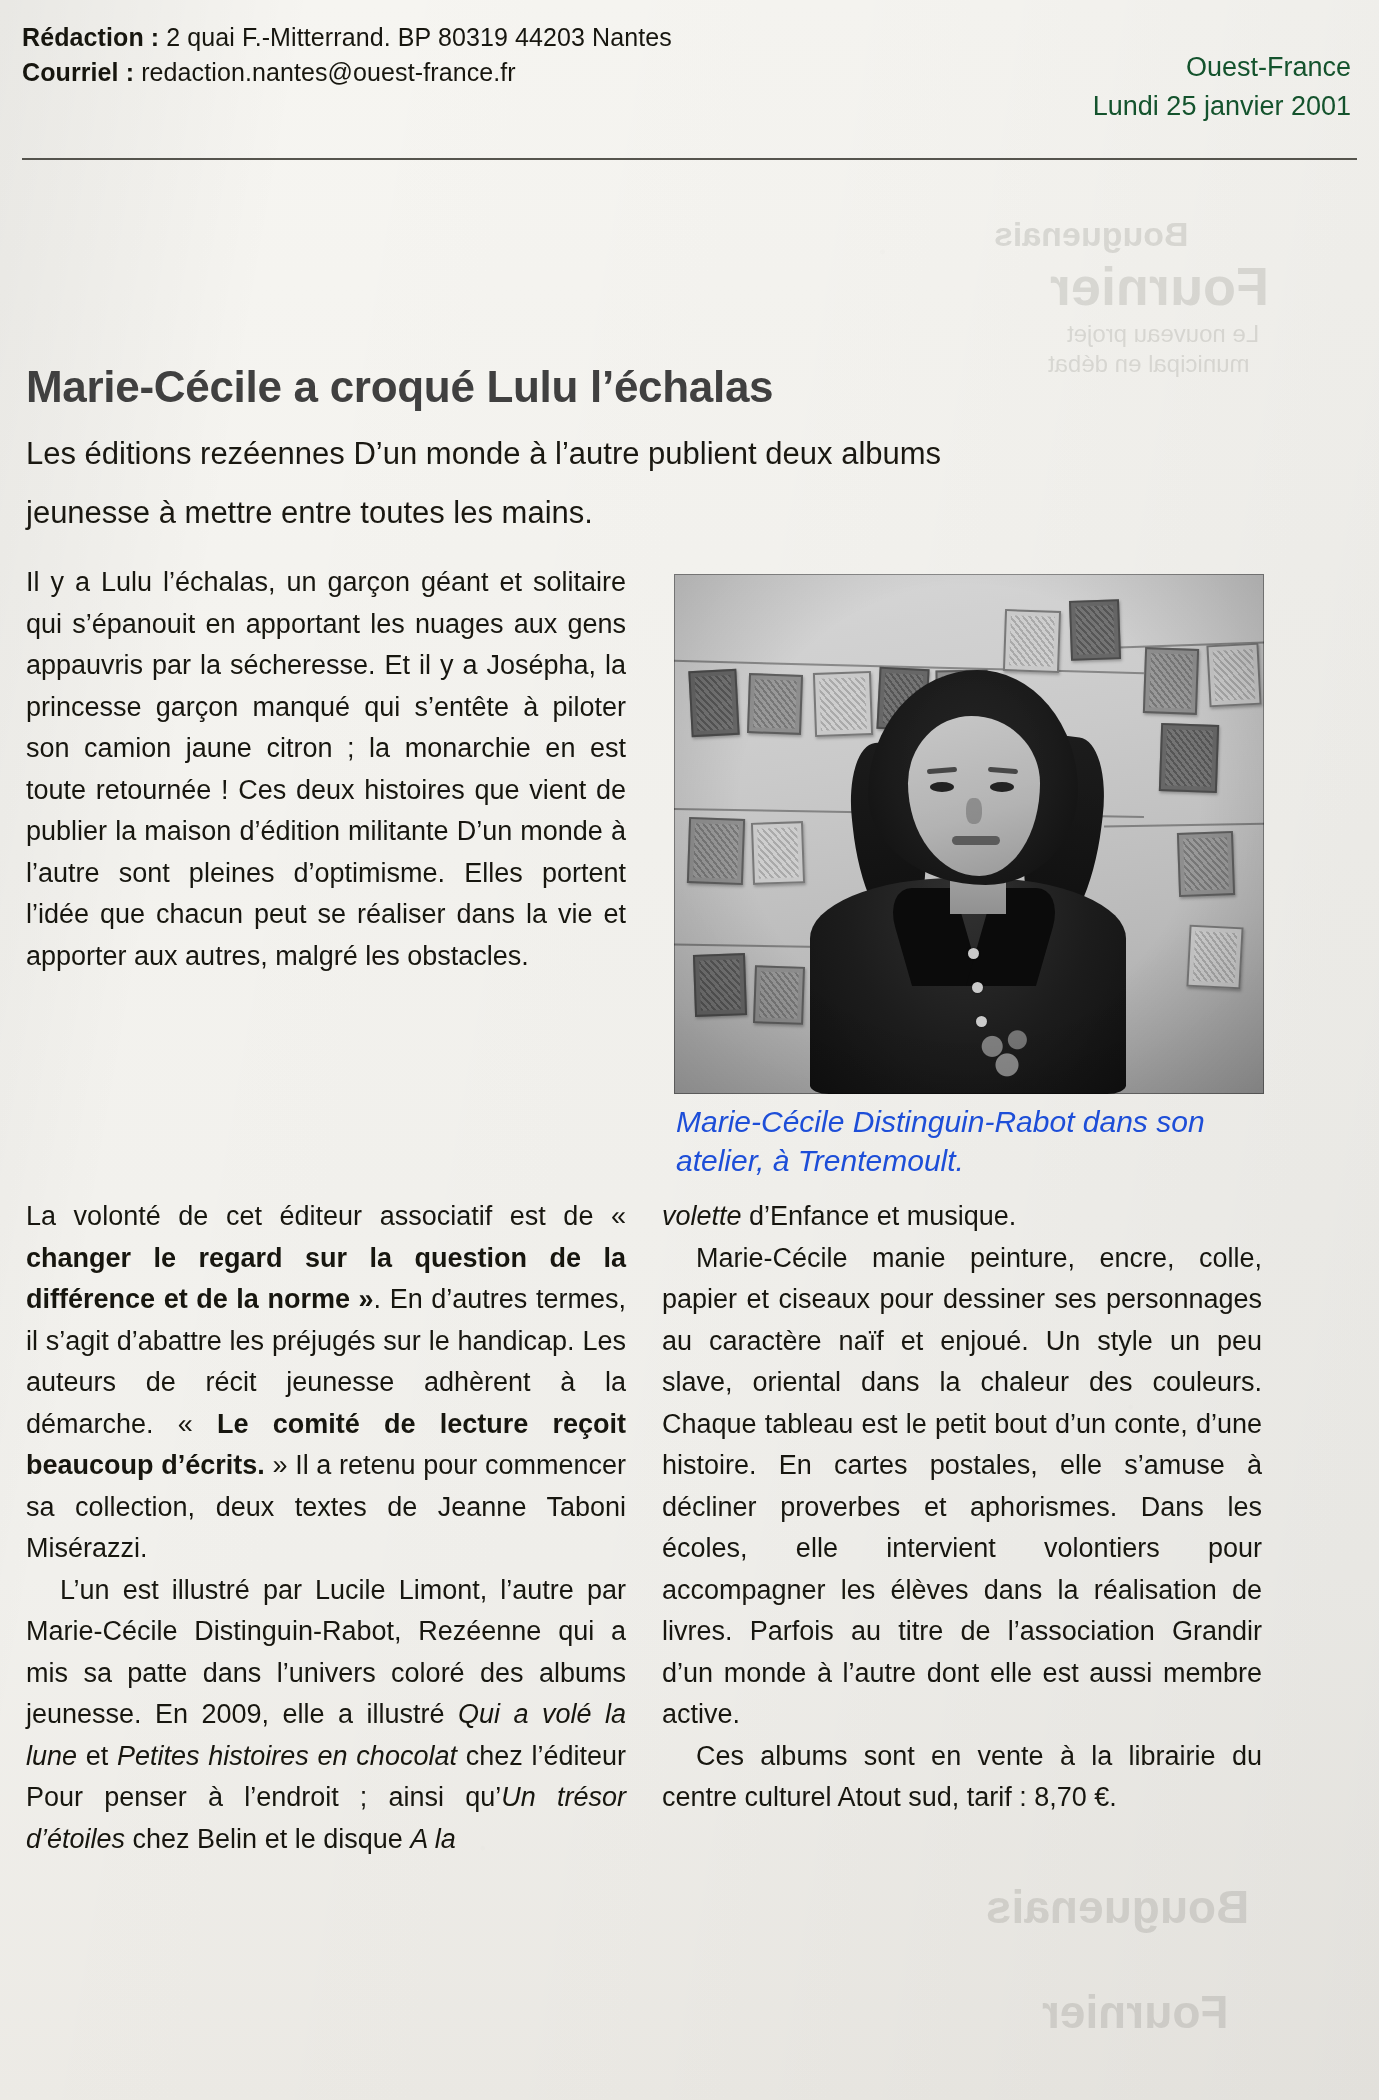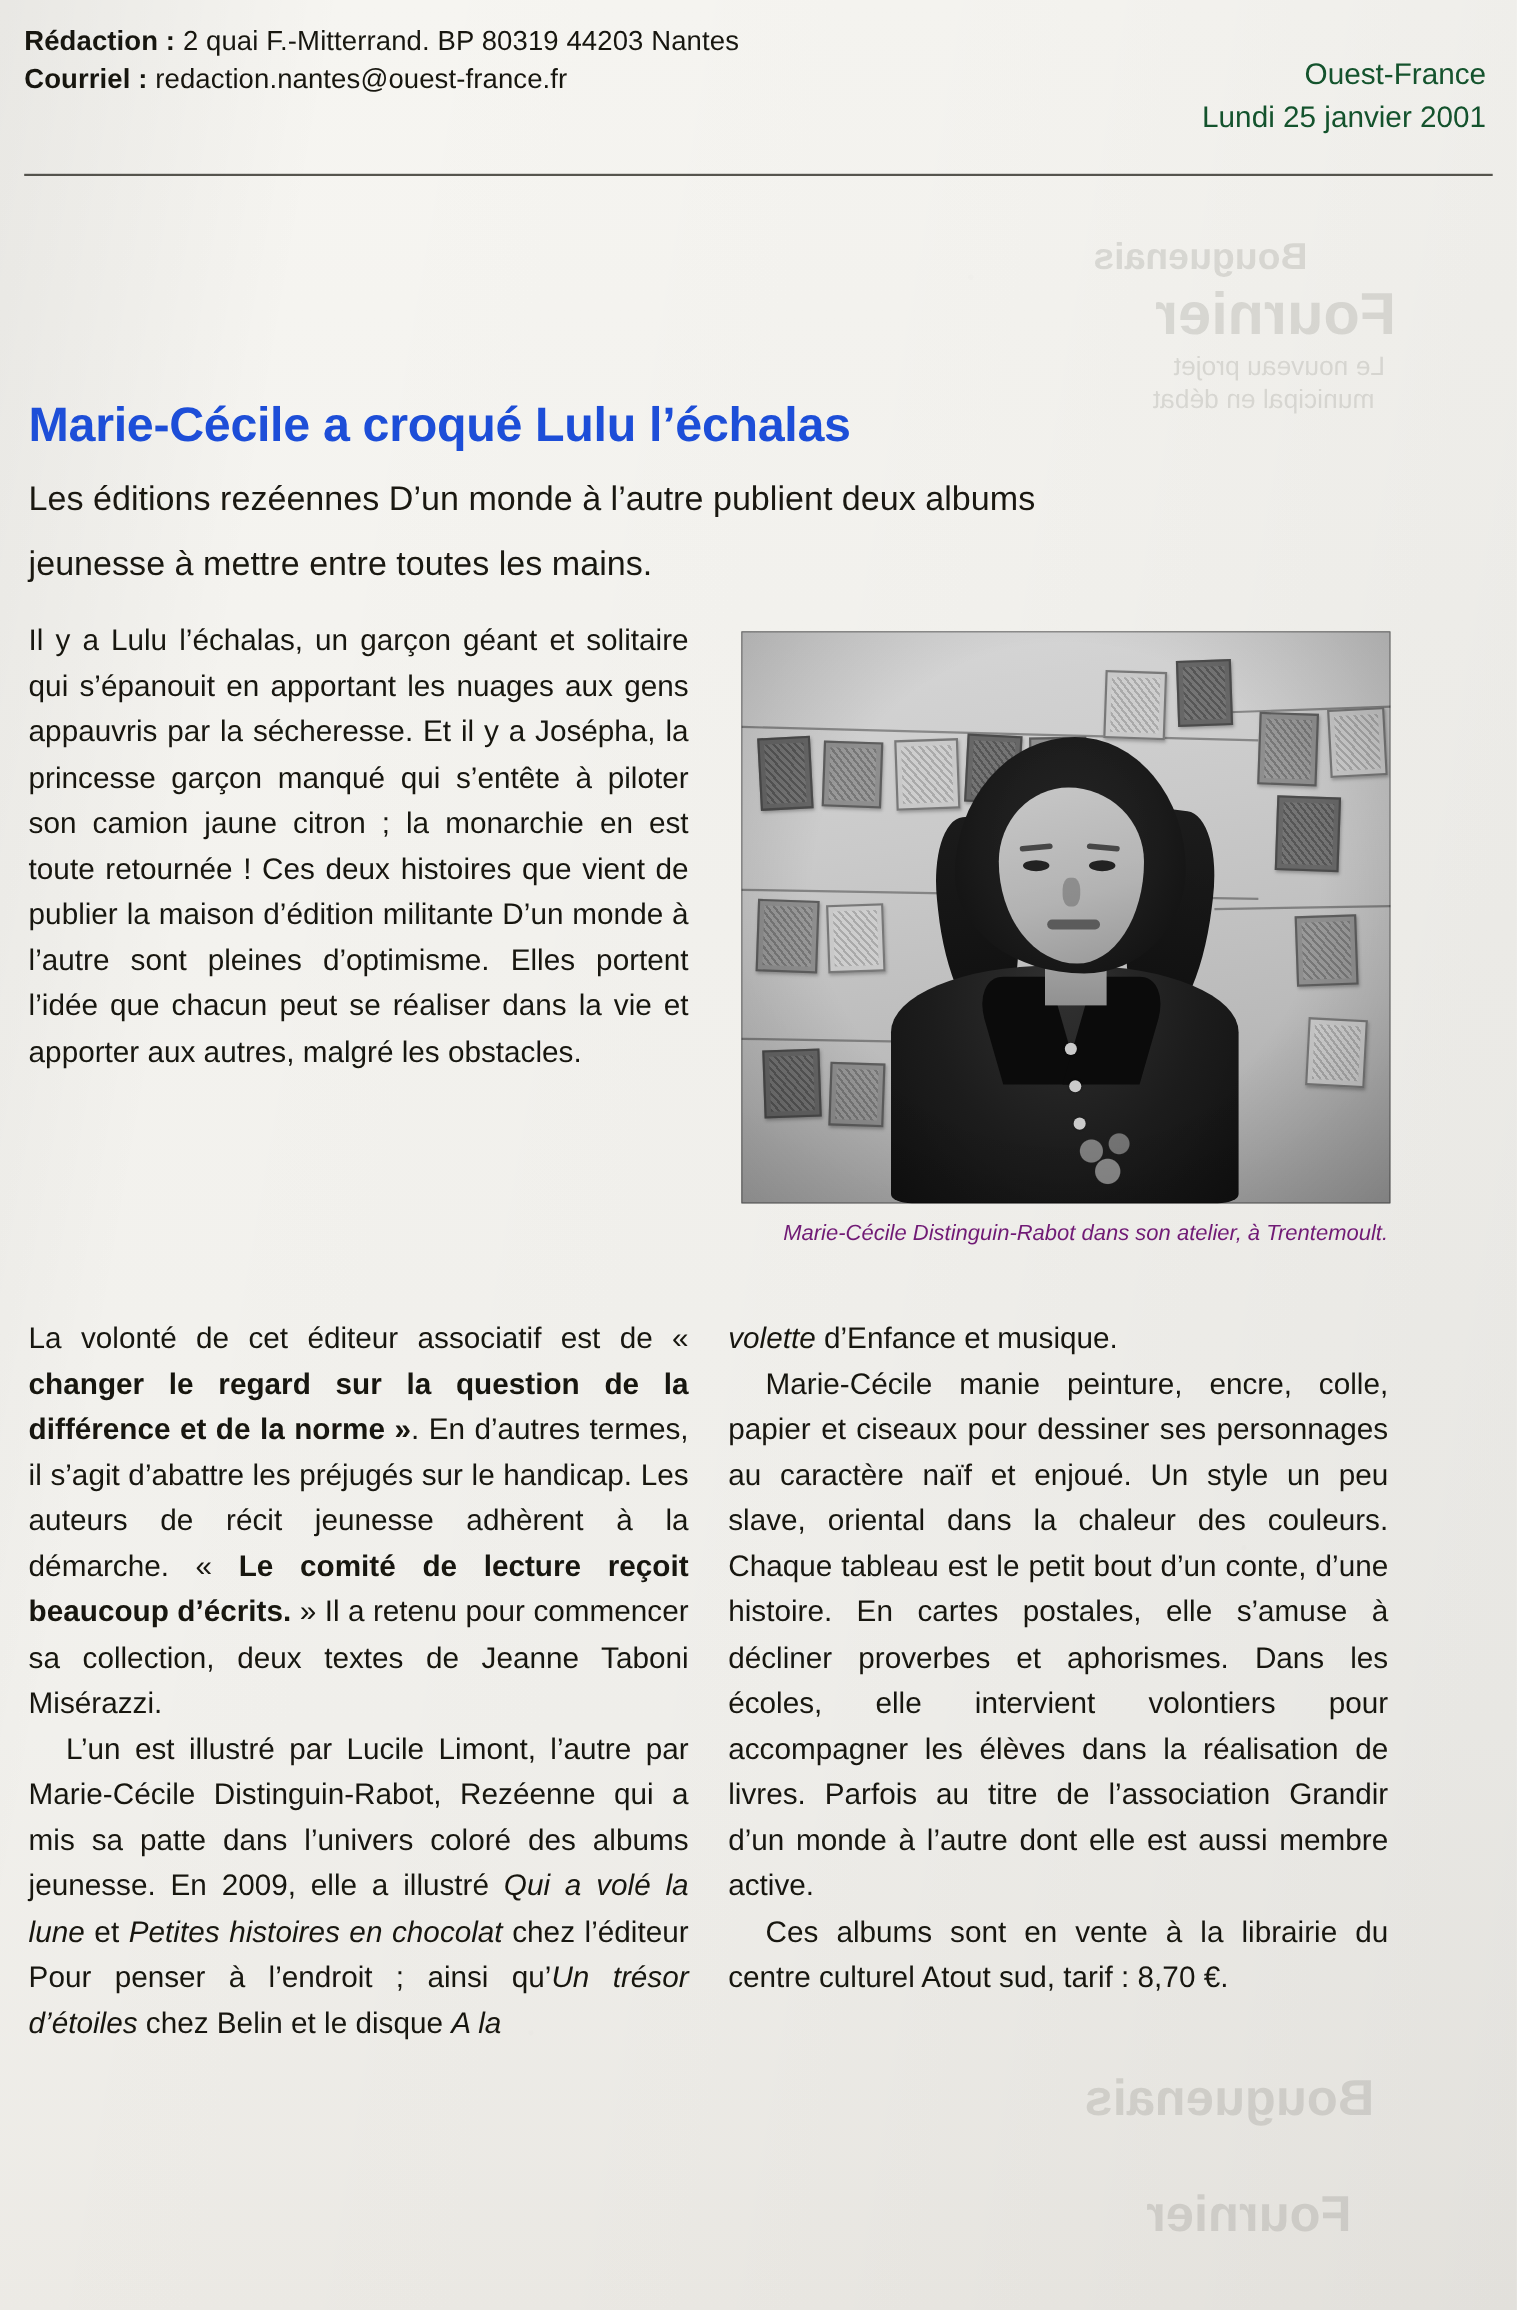--- a/index.html
+++ b/index.html
@@ -99,21 +99,21 @@
 
   
   .headline {
     position: absolute;
     left: 26px;
     top: 362px;
     width: 1150px;
     font-size: 44px;
     font-weight: 700;
     letter-spacing: -0.3px;
-    color: #1d4ed8;
+    color: #404040;
   }
   .subhead {
     position: absolute;
     left: 26px;
     top: 424px;
     width: 1020px;
     font-size: 31px;
     line-height: 59px;
     color: #1a1811;
   }
@@ -328,27 +328,27 @@
     inset: 0;
     background: radial-gradient(ellipse at 50% 45%, rgba(0,0,0,0) 55%, rgba(0,0,0,0.22) 100%);
   }
   .photo-border {
     position: absolute;
     inset: 0;
     border: 1px solid rgba(0,0,0,0.35);
   }
   .caption {
     position: absolute;
-    left: 712px;
+    left: 676px;
     top: 1102px;
     width: 580px;
-    font-size: 20px;
+    font-size: 30px;
     line-height: 39px;
     font-style: italic;
-    color: #701a75;
+    color: #1d4ed8;
   }
 </style>
 </head>
 <body>
 
 <div class="page"></div>
 <div class="grain"></div>
 
 <div class="content">
 

